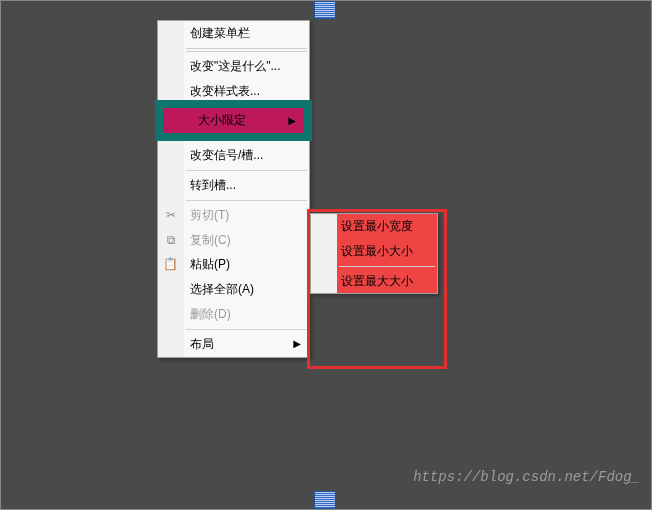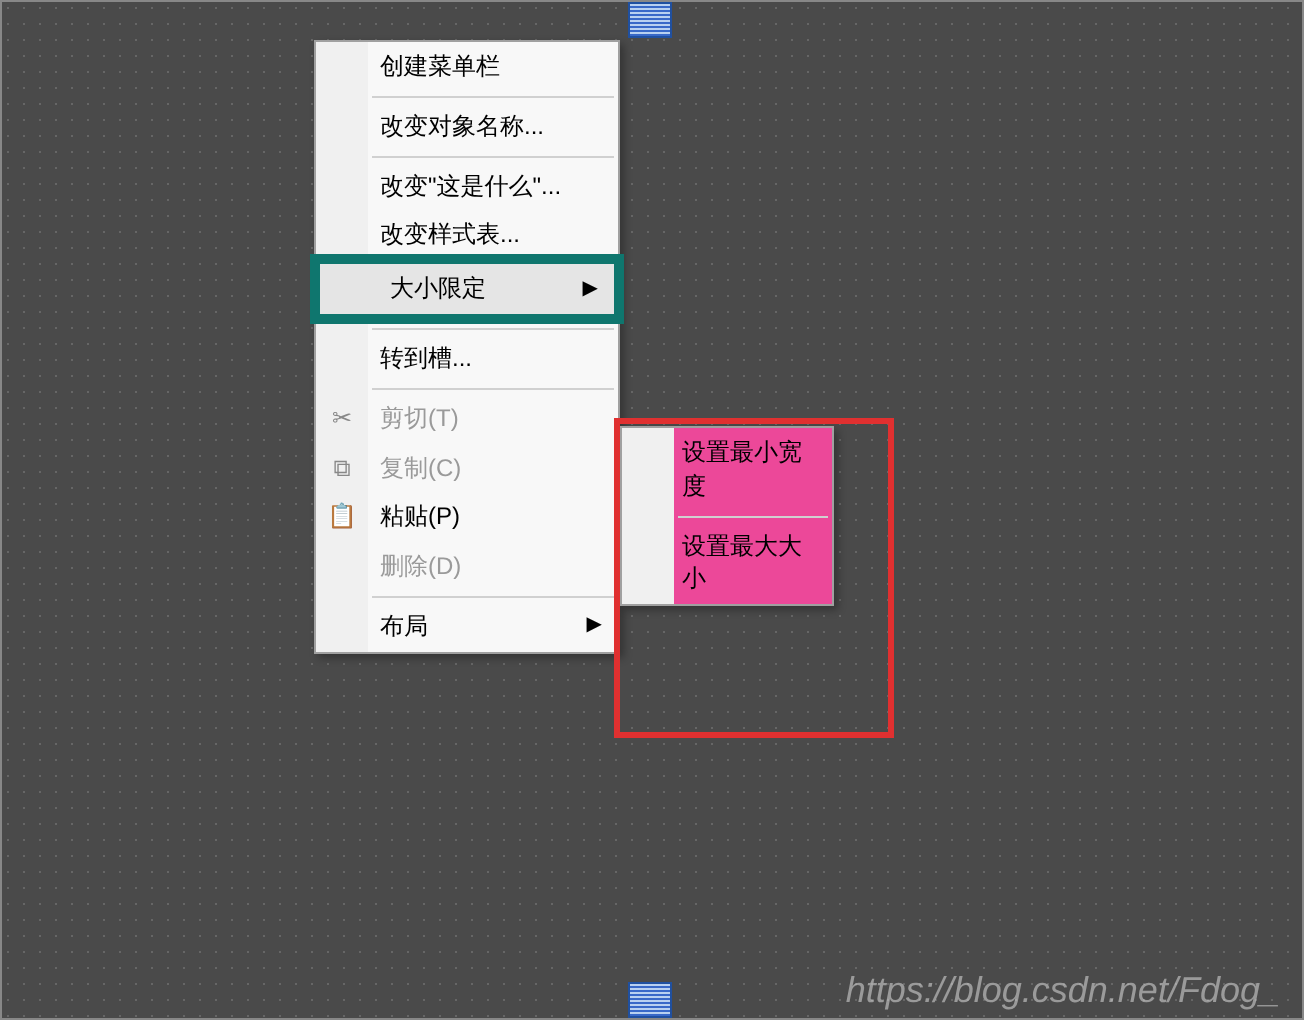--- a/index.html
+++ b/index.html
@@ -62,24 +62,24 @@
       cursor: default;
       display: flex;
       align-items: center;
       justify-content: space-between;
       line-height: 1.4;
     }
     .menu-item.disabled {
       color: #9a9a9a;
     }
     .menu-item.highlighted {
-      border: 5px solid #0f766e;
+      border: 8px solid #0f766e;
       margin: -3px;
       z-index: 2;
-      background: #e5e5e5;
+      background: #be185d;
       padding-left: 35px;
     }
     .menu-separator {
       position: relative;
       height: 1px;
       background: #d0d0d0;
       margin-left: 28px;
       margin-right: 2px;
       margin-top: 2px;
       margin-bottom: 2px;
@@ -97,109 +97,115 @@
       display: flex;
       align-items: center;
       justify-content: center;
       color: #888;
       font-size: 12px;
     }
     .submenu {
       position: absolute;
       top: 213px;
       left: 310px;
-      width: 107px;
-      background: #ec4899;
+      width: 128px;
+      background: #ef4444;
       border: 1px solid #a0a0a0;
       box-shadow: 2px 2px 4px rgba(0,0,0,0.3);
     }
     .submenu .menu-item {
       padding-left: 30px;
     }
     .submenu-highlight-box {
       position: absolute;
       top: 209px;
       left: 307px;
       width: 140px;
       height: 160px;
       border: 3px solid #e03030;
       pointer-events: none;
       z-index: 10;
     }
     .watermark {
       position: absolute;
-      bottom: 4px;
+      bottom: 25px;
       right: 12px;
       color: rgba(220,220,220,0.55);
-      font-size: 18px;
+      font-size: 14px;
       font-style: italic;
-      font-family: Liberation Sans, sans-serif;
+      font-family: Liberation Mono, monospace;
     }
   </style>
 </head>
 <body>
 
 <div class="outer-border"></div>
 <div class="top-handle"></div>
 <div class="bottom-handle"></div>
 
 <div class="context-menu">
   <div class="menu-icon-strip"></div>
 
   <div class="menu-item">
       <span>创建菜单栏</span>
     </div>
   <div class="menu-separator"></div>
-  <div class="menu-item">
-      <span>改变对象名称...</span>
-    </div>
   <div class="menu-separator"></div>
   <div class="menu-item">
       <span>改变"这是什么"...</span>
     </div>
   <div class="menu-item">
       <span>改变样式表...</span>
     </div>
   <div class="menu-item highlighted">
     <span>大小限定</span>
     <span class="submenu-arrow">▶</span>
   </div>
   <div class="menu-separator"></div>
+  <div class="menu-item">
+      <span>改变信号/槽...</span>
+    </div>
   <div class="menu-separator"></div>
   <div class="menu-item">
       <span>转到槽...</span>
     </div>
   <div class="menu-separator"></div>
   <div class="menu-item disabled">
     <span class="menu-icon">✂</span>
     <span>剪切(T)</span>
   </div>
   <div class="menu-item disabled">
     <span class="menu-icon">⧉</span>
     <span>复制(C)</span>
   </div>
   <div class="menu-item">
     <span class="menu-icon">📋</span>
     <span>粘贴(P)</span>
   </div>
+  <div class="menu-item">
+      <span>选择全部(A)</span>
+    </div>
   <div class="menu-item disabled">
       <span>删除(D)</span>
     </div>
   <div class="menu-separator"></div>
   <div class="menu-item">
     <span>布局</span>
     <span class="submenu-arrow">▶</span>
   </div>
 </div>
 
 <div class="submenu">
   <div class="menu-icon-strip"></div>
   <div class="menu-item">
       <span>设置最小宽度</span>
     </div>
+  <div class="menu-item">
+      <span>设置最小大小</span>
+    </div>
   <div class="menu-separator"></div>
   <div class="menu-item">
       <span>设置最大大小</span>
     </div>
 </div>
 
 <div class="submenu-highlight-box"></div>
 
 <div class="watermark">https://blog.csdn.net/Fdog_</div>
 

